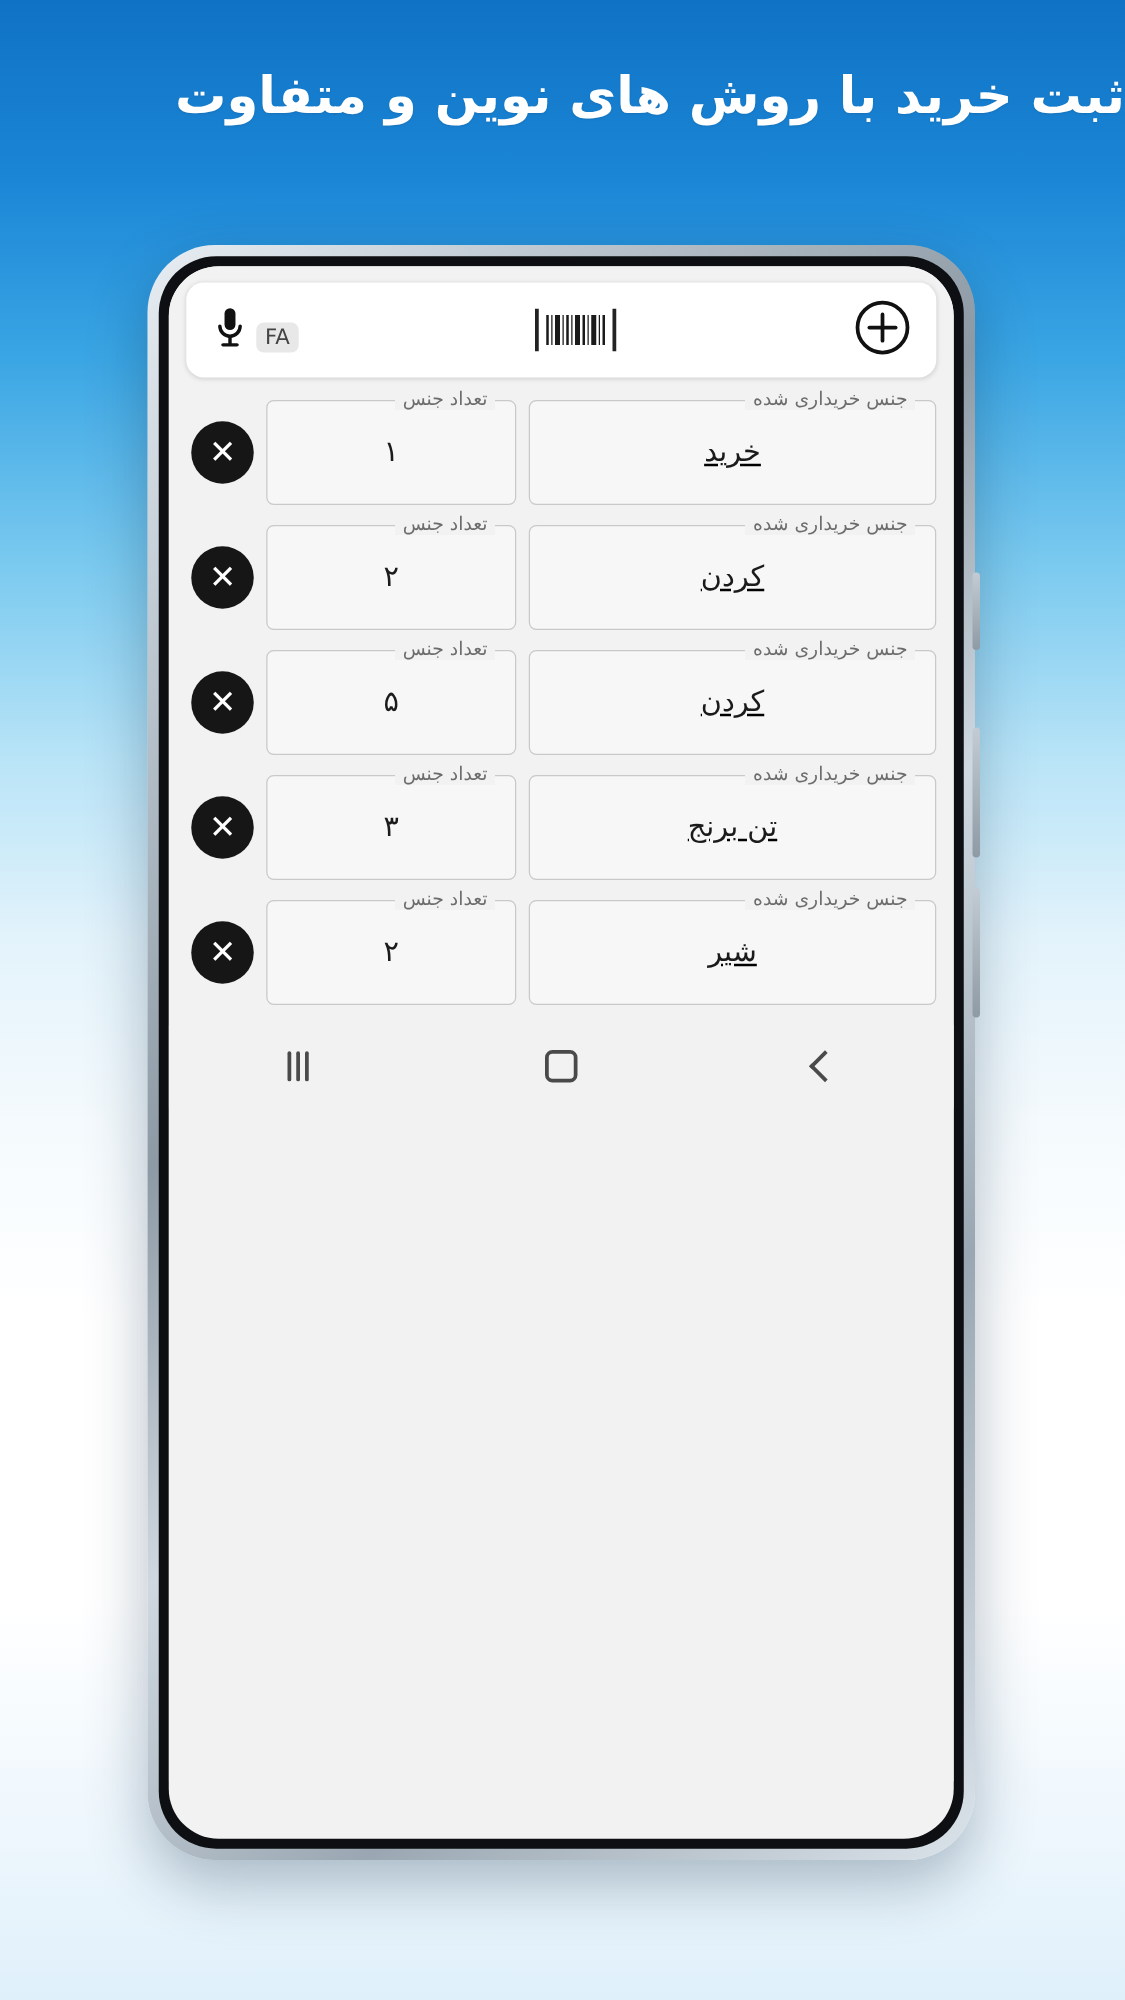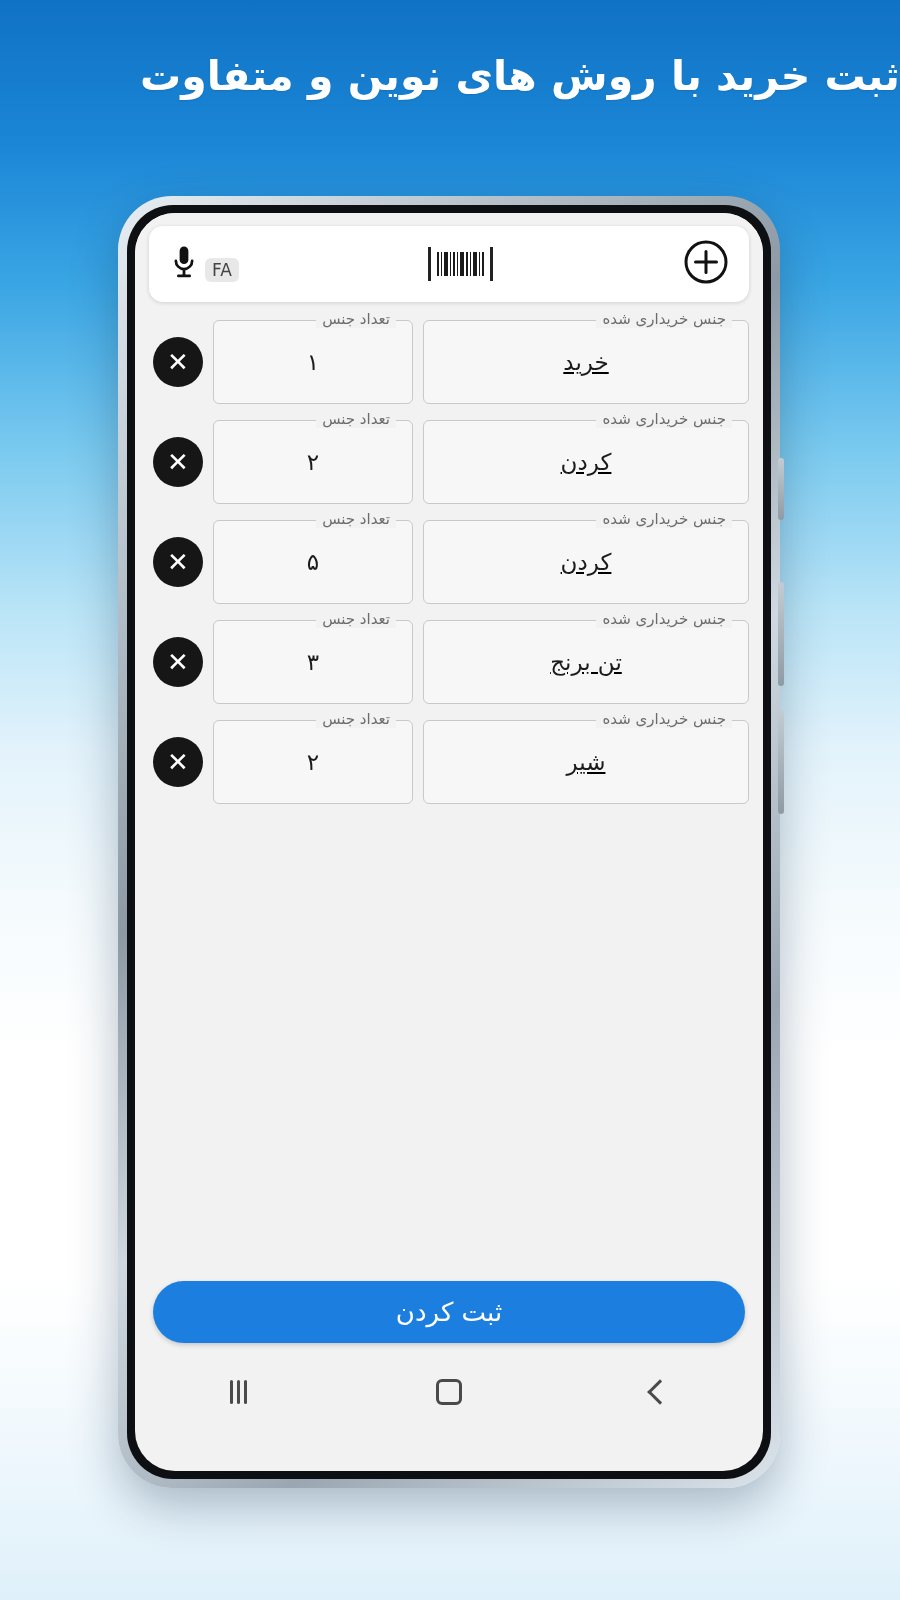--- a/index.html
+++ b/index.html
@@ -359,23 +359,20 @@
             </div>
             <div class="field qty">
               <span class="legend">تعداد جنس</span>
               <span class="value">۲</span>
             </div>
             <div class="delete-btn">✕</div>
           </div>
 
         </div>
 
-        <div class="submit-wrap">
-          <div class="submit">ثبت کردن</div>
-        </div>
 
         <div class="navbar">
           <div class="nav-ic">
             <span class="nav-recents">
                 <i></i>
                 <i></i>
                 <i></i>
               </span>
           </div>
           <div class="nav-ic">

